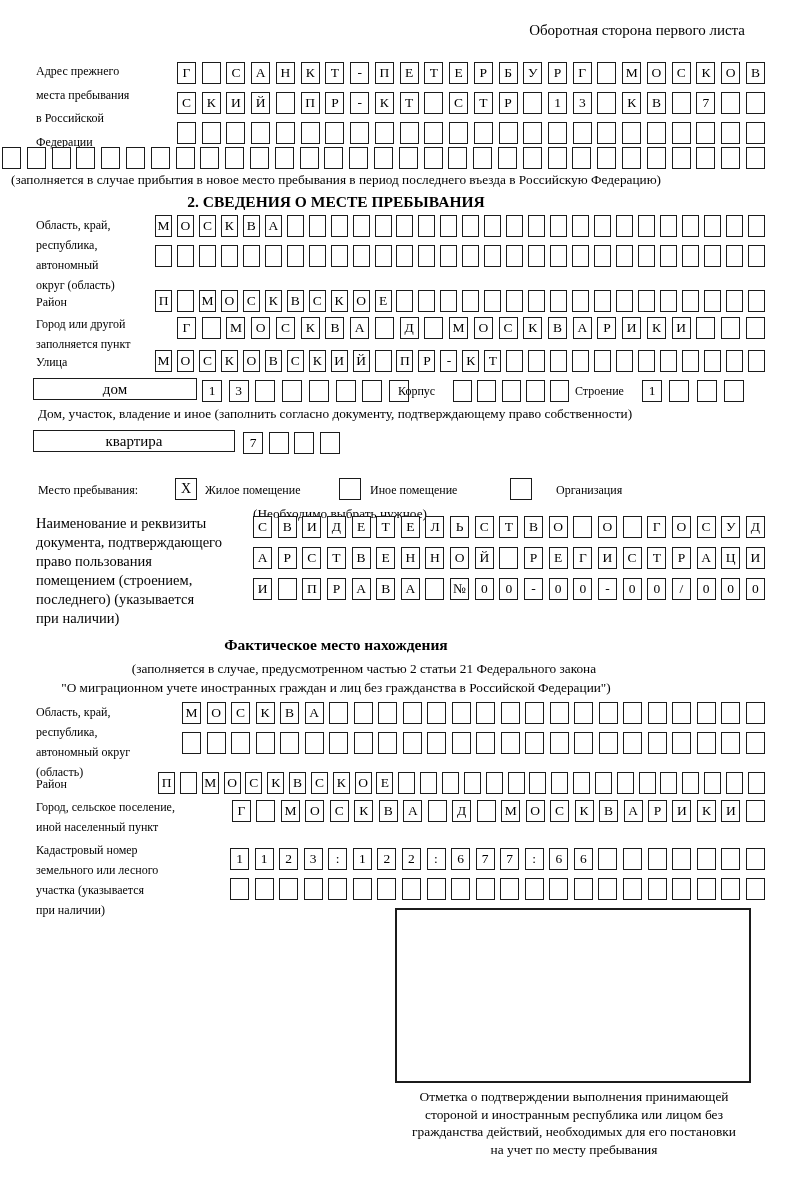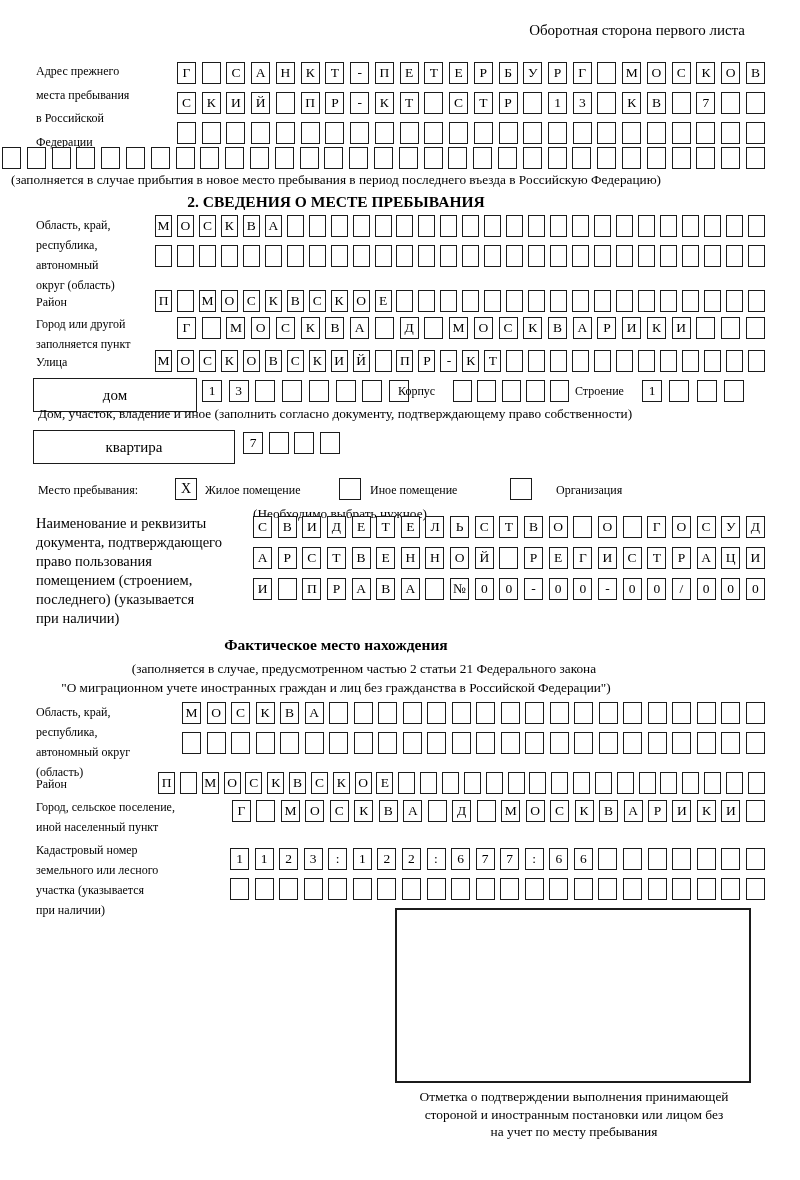--- a/index.html
+++ b/index.html
@@ -10,21 +10,21 @@
   .lbl-wide{line-height:23.7px;}
   .note{position:absolute;font-size:13.3px;white-space:nowrap;}
   .ctr{left:0;width:672px;text-align:center;}
   .bold{font-weight:bold;}
   .cellrow{position:absolute;display:flex;justify-content:space-between;}
   .cell{height:22px;box-sizing:border-box;border:1.6px solid #1b1b1b;background:#fff;
         display:flex;align-items:center;justify-content:center;font-size:13.5px;line-height:1;}
   .cw19 .cell{width:19px;}
   .cw17 .cell{width:17px;}
   .cw20 .cell{width:20px;}
-  .widebox{position:absolute;height:34px;box-sizing:border-box;border:1.6px solid #1b1b1b;
+  .widebox{position:absolute;height:22px;box-sizing:border-box;border:1.6px solid #1b1b1b;
         display:flex;align-items:center;justify-content:center;font-size:15px;}
   .chk{position:absolute;width:22px;height:22px;box-sizing:border-box;border:1.6px solid #1b1b1b;
         display:flex;align-items:center;justify-content:center;font-size:14px;}
   .markbox{position:absolute;box-sizing:border-box;border:2px solid #1b1b1b;background:#fff;}
   .caption{position:absolute;font-size:13.4px;line-height:17.6px;text-align:center;}
 </style>
 </head>
 <body>
 
 <div class="page">
@@ -614,17 +614,18 @@
       <div class="cell"></div>
       <div class="cell"></div>
       <div class="cell"></div>
       <div class="cell"></div>
       <div class="cell"></div>
     </div>
 
   <div class="markbox" style="left:395px;top:908px;width:356px;height:175px;"></div>
   <div class="caption" style="left:390px;top:1088px;width:368px;">
     <div>Отметка о подтверждении выполнения принимающей</div>
-    <div>стороной и иностранным постановки или лицом без</div>
+    <div>стороной и иностранным республика или лицом без</div>
+    <div>гражданства действий, необходимых для его постановки</div>
     <div>на учет по месту пребывания</div>
   </div>
 
 </div>
 
 </body></html>

